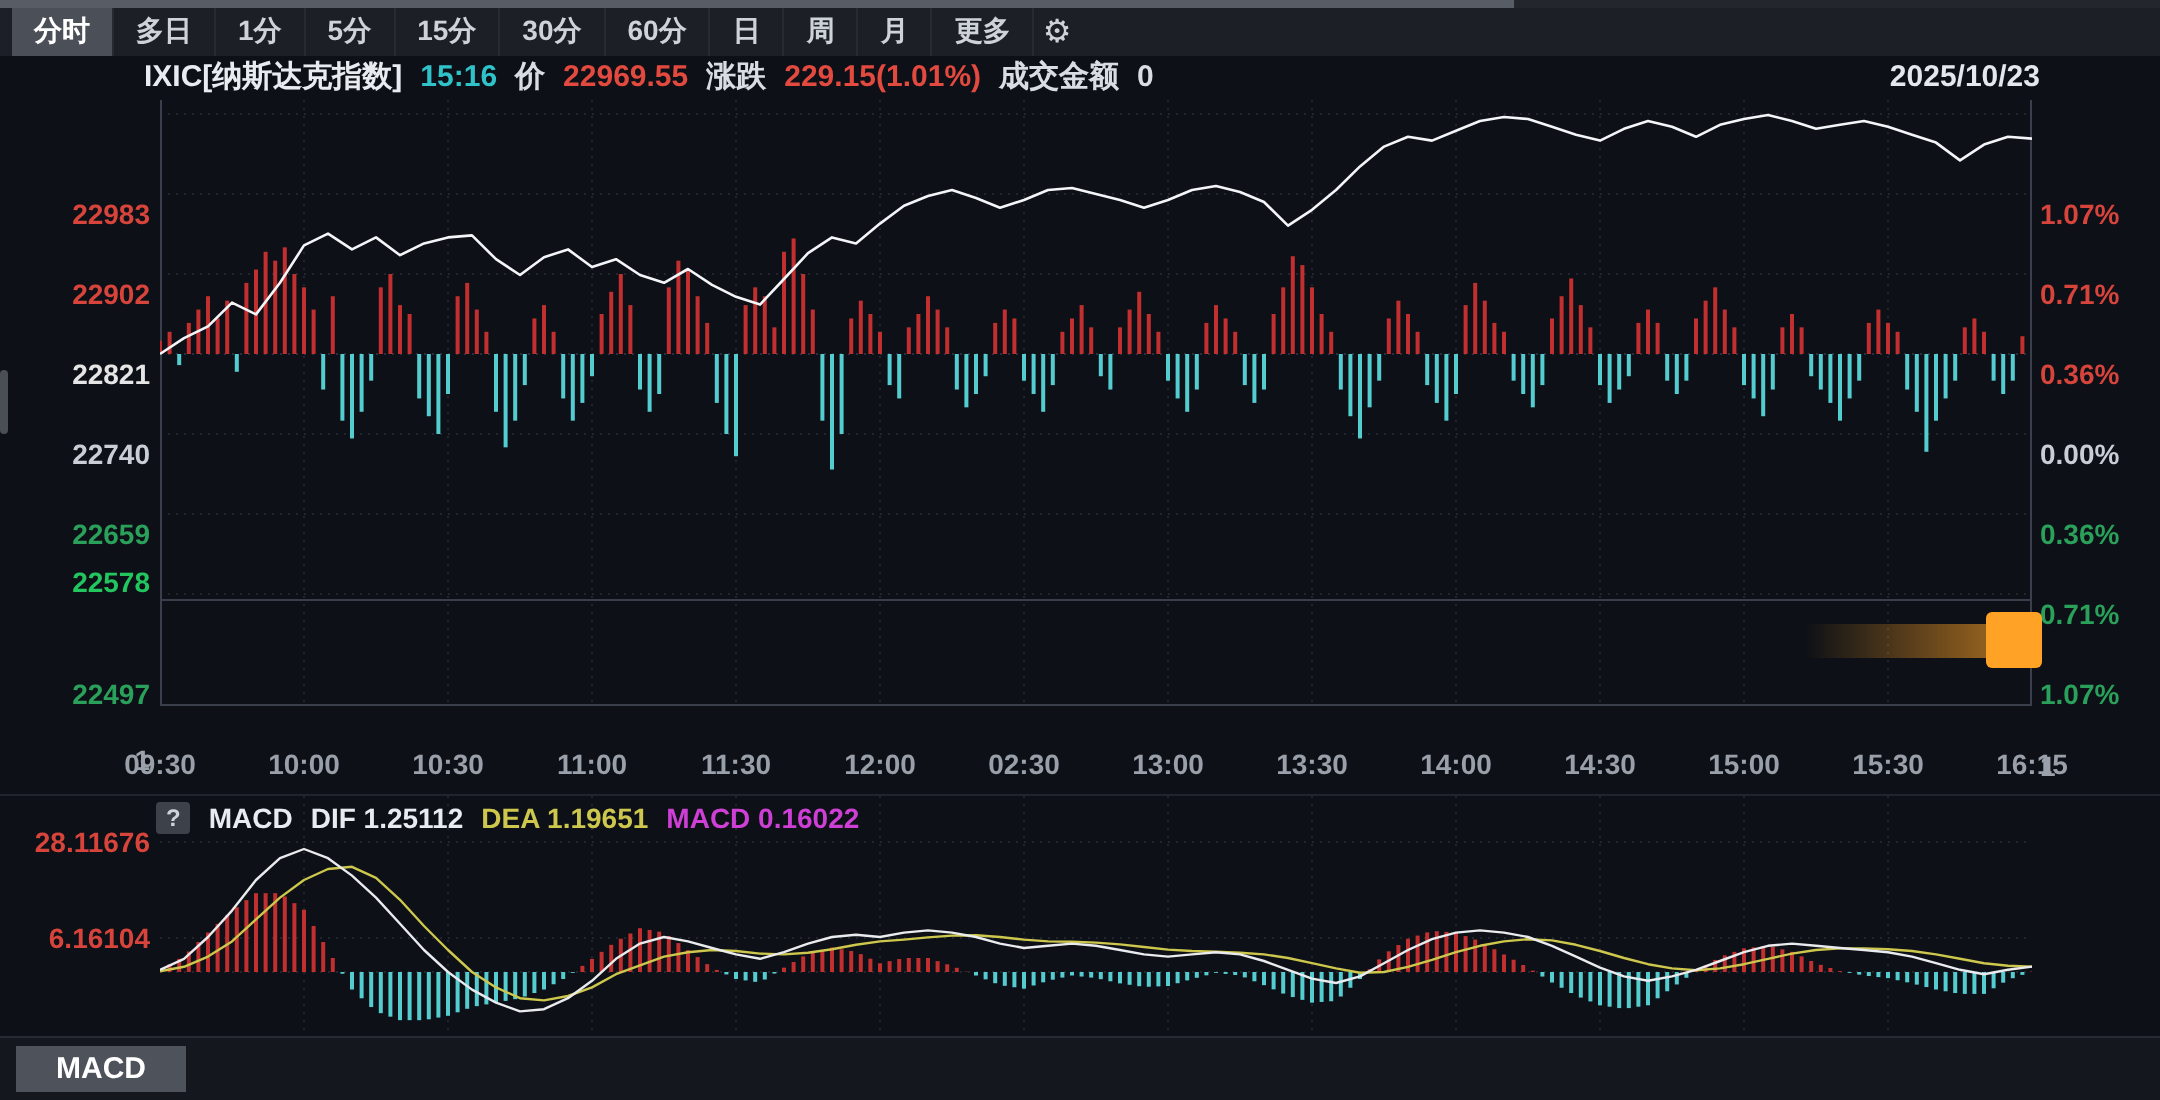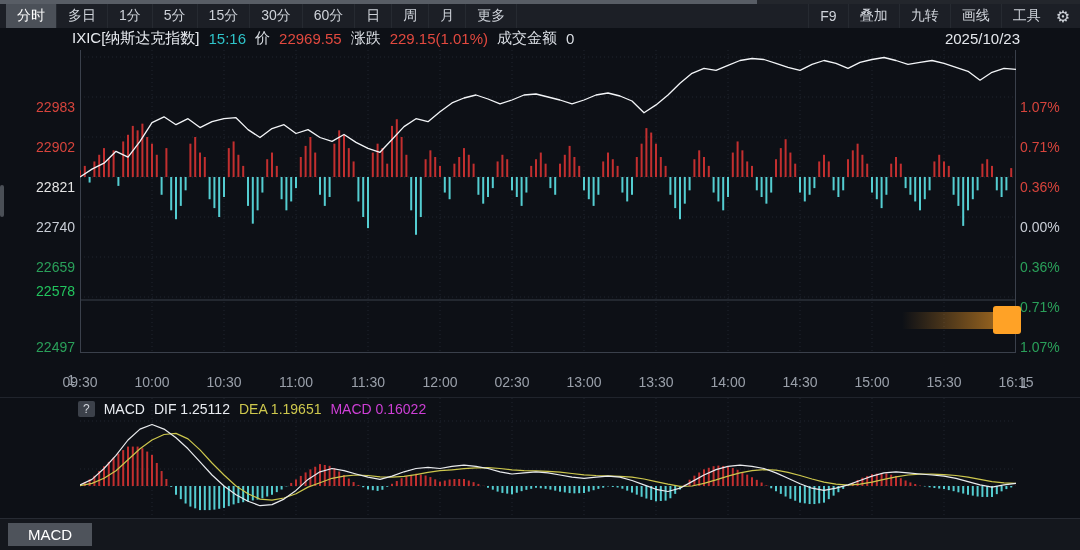--- a/index.html
+++ b/index.html
@@ -1,17 +1,17 @@
 <!DOCTYPE html>
 <html><head>
 <meta charset="utf-8">
 <style>
   html,body{margin:0;padding:0;background:#000;}
   .app{position:relative;width:1080px;height:550px;background:#0d1016;overflow:hidden;
-       font-family:"Liberation Sans","DejaVu Sans",sans-serif;color:#dde0e6;}
+       font-family:"Liberation Sans","DejaVu Sans",sans-serif;color:#dde0e6;font-weight:bold;}
   .topstrip{position:absolute;left:0;top:0;width:1080px;height:4px;background:#23262c;}
   .topstrip .thumb{position:absolute;left:0;top:0;width:757px;height:4px;background:#585d65;}
   .toolbar{position:absolute;left:0;top:4px;width:1080px;height:24px;background:#1c1f26;display:flex;align-items:stretch;}
   .tabs{display:flex;align-items:stretch;padding-left:6px;}
   .tab{padding:0 11px;font-size:14px;color:#ced2d9;display:flex;align-items:center;border-right:1px solid #262a31;cursor:pointer;}
   .tab.active{background:#4b5058;color:#fff;}
   .tools{margin-left:auto;display:flex;align-items:stretch;}
   .tool{padding:0 11px;font-size:14px;color:#ced2d9;display:flex;align-items:center;border-left:1px solid #262a31;cursor:pointer;}
   .gear{display:flex;align-items:center;padding:0 10px 0 4px;font-size:16px;color:#ced2d9;cursor:pointer;}
   .infobar{position:absolute;left:0;top:27px;width:1080px;height:23px;display:flex;align-items:center;
@@ -53,27 +53,20 @@
         <div class="tab">多日</div>
         <div class="tab">1分</div>
         <div class="tab">5分</div>
         <div class="tab">15分</div>
         <div class="tab">30分</div>
         <div class="tab">60分</div>
         <div class="tab">日</div>
         <div class="tab">周</div>
         <div class="tab">月</div>
         <div class="tab">更多</div>
-      </div>
-    <div class="tools" id="tools">
-        <div class="tool">F9</div>
-        <div class="tool">叠加</div>
-        <div class="tool">九转</div>
-        <div class="tool">画线</div>
-        <div class="tool">工具</div>
       </div>
     <div class="gear">⚙</div>
   </div>
 
   <div class="infobar">
     <span class="sym">IXIC[纳斯达克指数]</span>
     <span class="t-cyan">15:16</span>
     <span class="lbl">价</span>
     <span class="val-red">22969.55</span>
     <span class="lbl">涨跌</span>
@@ -347,20 +340,24 @@
   </div>
 
   <div class="macd">
     <div class="mhead">
       <span class="help">?</span>
       <span class="mname">MACD</span>
       <span class="mname">DIF 1.25112</span>
       <span class="mdea">DEA 1.19651</span>
       <span class="mmacd">MACD 0.16022</span>
     </div>
+    <div id="macd-labels">
+        <div class="ytick" style="top: 14px; color: rgb(215, 68, 60);">28.11676</div>
+        <div class="ytick" style="top: 62px; color: rgb(215, 68, 60);">6.16104</div>
+      </div>
     <svg id="macd-svg" viewBox="0 0 936 121">
         <line x1="72" y1="0" x2="72" y2="121" stroke="#20252e" stroke-dasharray="1,3"></line>
         <line x1="144" y1="0" x2="144" y2="121" stroke="#20252e" stroke-dasharray="1,3"></line>
         <line x1="216" y1="0" x2="216" y2="121" stroke="#20252e" stroke-dasharray="1,3"></line>
         <line x1="288" y1="0" x2="288" y2="121" stroke="#20252e" stroke-dasharray="1,3"></line>
         <line x1="360" y1="0" x2="360" y2="121" stroke="#20252e" stroke-dasharray="1,3"></line>
         <line x1="432" y1="0" x2="432" y2="121" stroke="#20252e" stroke-dasharray="1,3"></line>
         <line x1="504" y1="0" x2="504" y2="121" stroke="#20252e" stroke-dasharray="1,3"></line>
         <line x1="576" y1="0" x2="576" y2="121" stroke="#20252e" stroke-dasharray="1,3"></line>
         <line x1="648" y1="0" x2="648" y2="121" stroke="#20252e" stroke-dasharray="1,3"></line>

